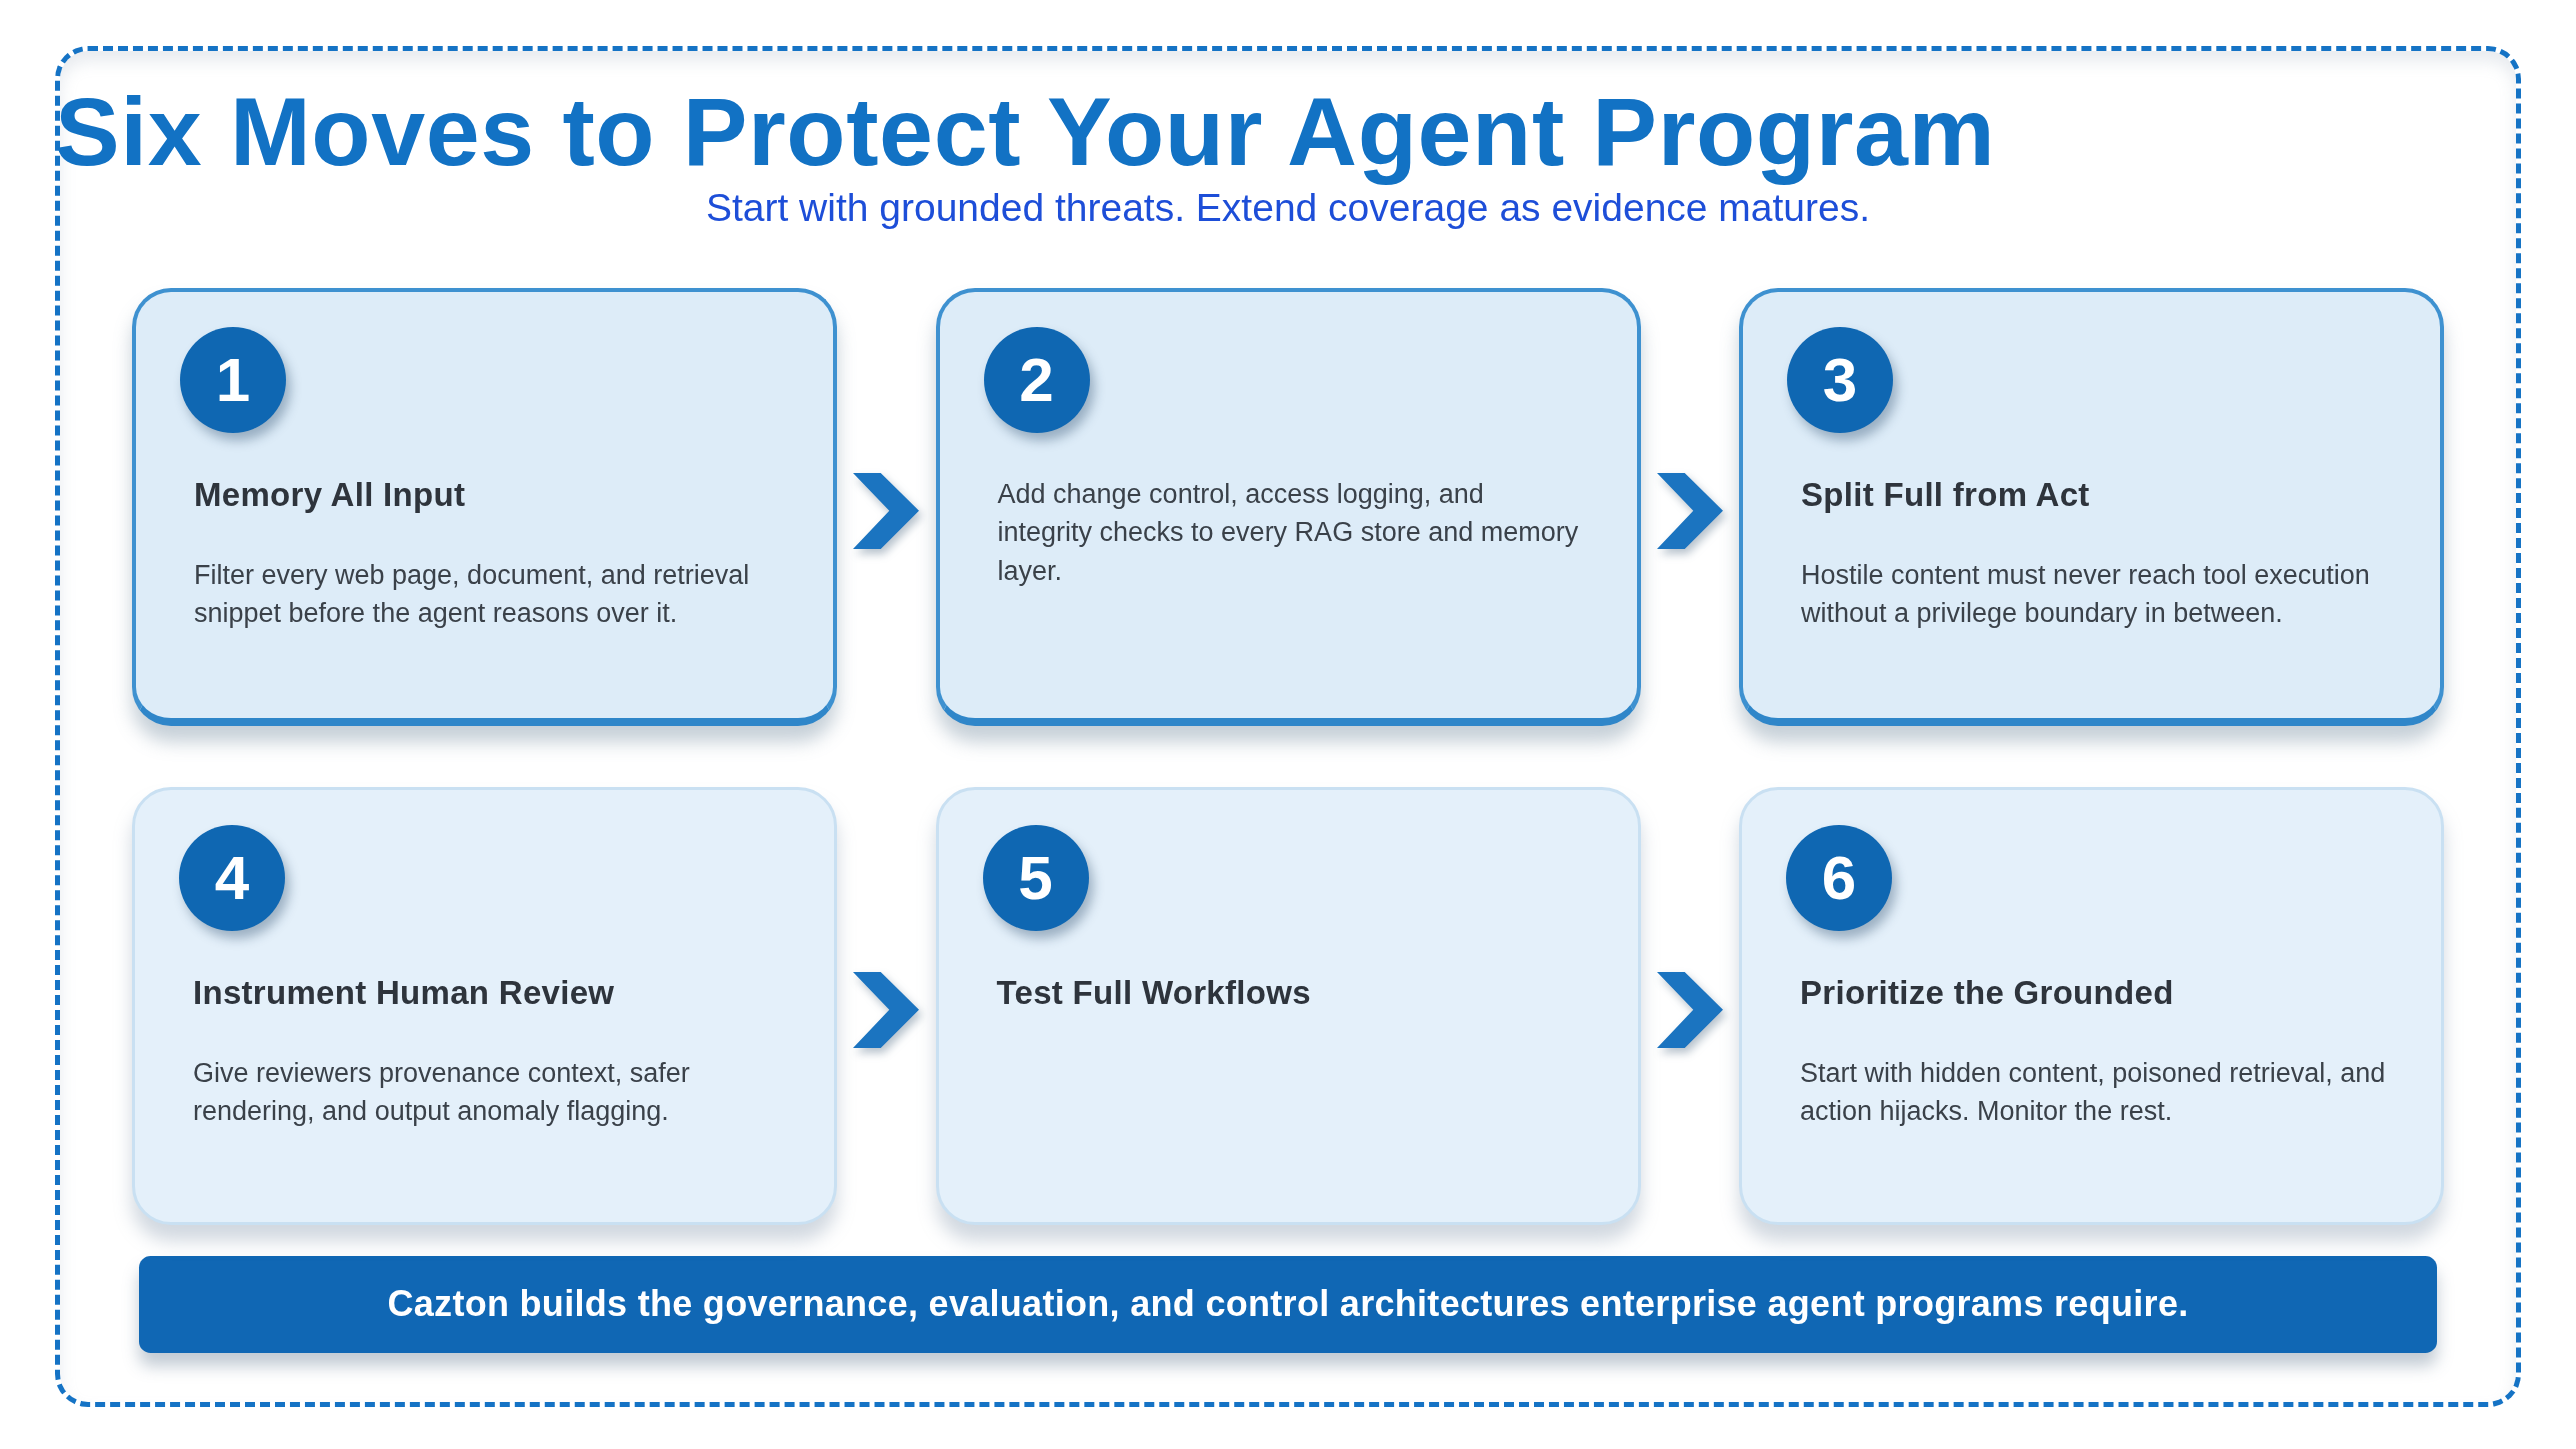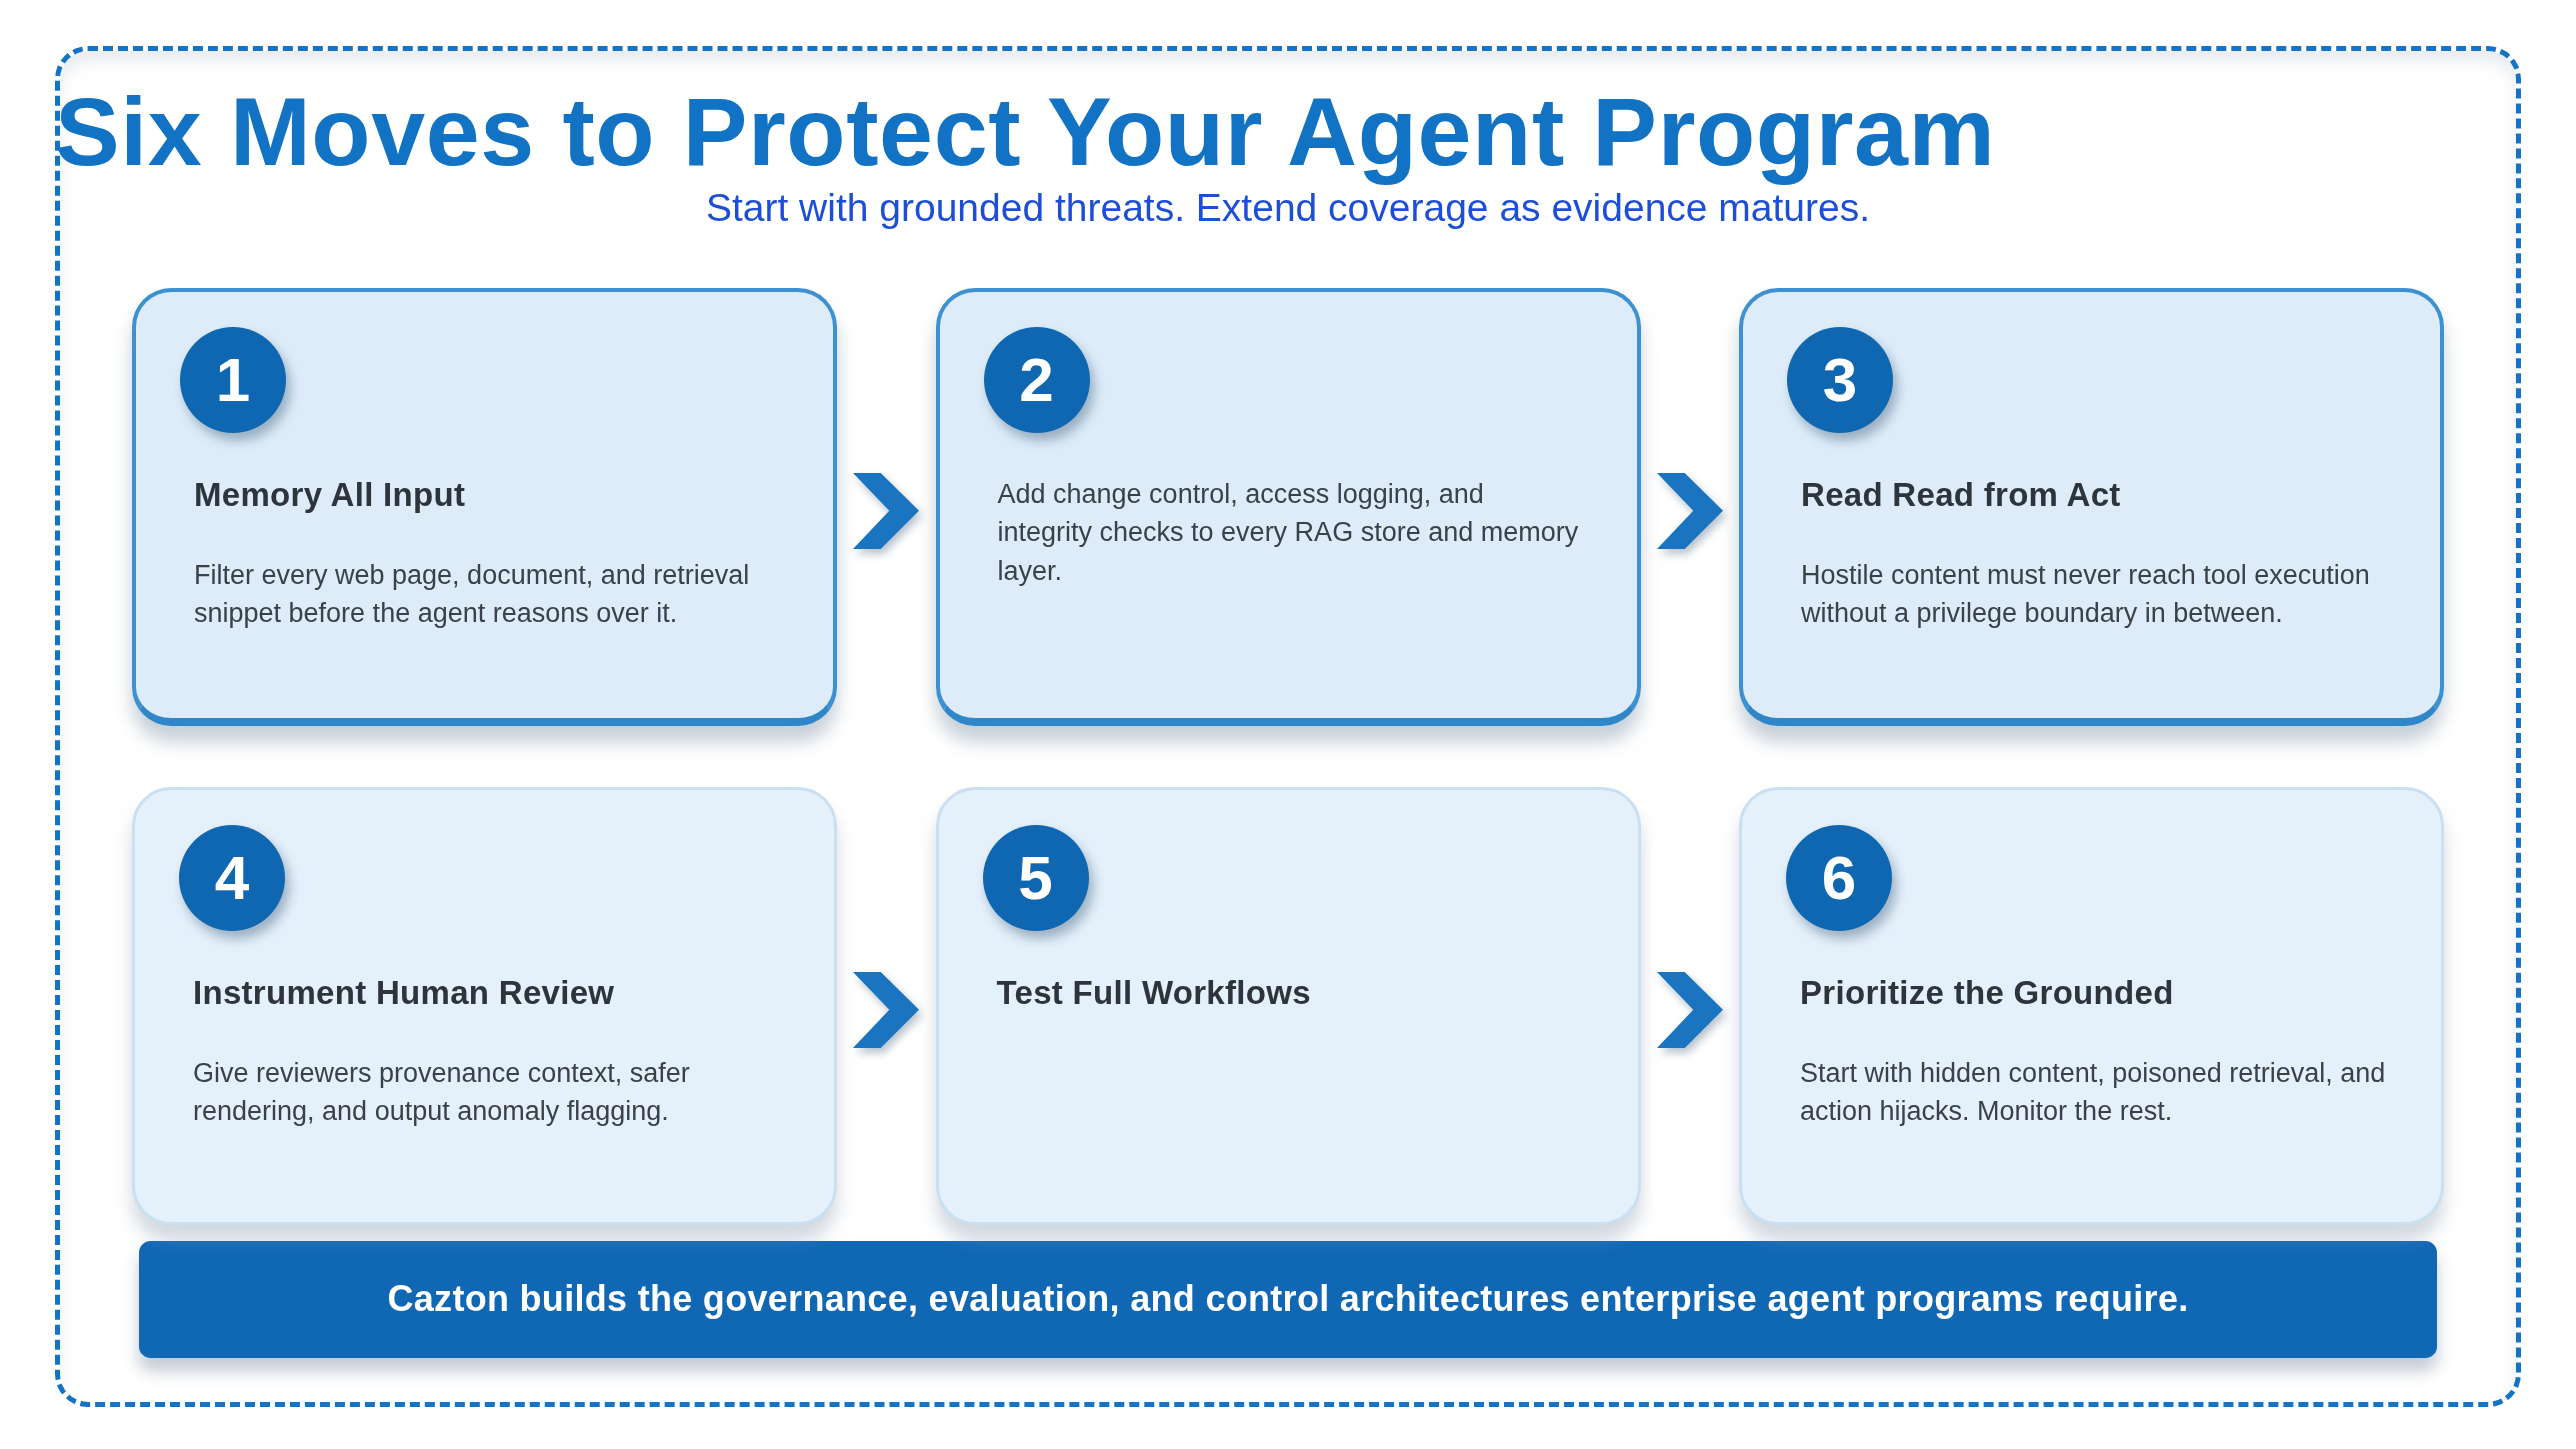--- a/index.html
+++ b/index.html
@@ -103,22 +103,22 @@
     width: 81px;
     display: flex;
     justify-content: center;
     align-items: flex-start;
   }
   .arrow-cell svg {
     margin-top: 185px;
     filter: drop-shadow(3.2px 5.8px 4.5px rgba(50,80,110,0.35));
   }
   .footer-banner {
-    margin: 16px 84px 0 84px;
-    height: 117px;
+    margin: 31px 84px 0 84px;
+    height: 97px;
     background: #1067b4;
     border-radius: 11.6px;
     display: flex;
     align-items: center;
     justify-content: center;
     box-shadow: 0 13px 15.5px rgba(120,140,160,0.45);
   }
   .footer-text {
     color: #ffffff;
     font-size: 36px;
@@ -173,21 +173,21 @@
         </div>
 
         <div class="arrow-cell">
           <svg width="66" height="76" viewBox="0 0 100 115">
             <polygon points="0,0 42,0 100,57 42,115 0,115 55,57" fill="#1b74c0"></polygon>
           </svg>
         </div>
 
         <div class="card style-top">
           <div class="badge">3</div>
-          <div class="card-title">Read Read from Act</div>
+          <div class="card-title">Split Full from Act</div>
           <div class="card-body">Hostile content must never reach tool execution without a privilege boundary in between.</div>
         </div>
       </div>
 
       <div class="row">
         <div class="card style-bottom">
           <div class="badge">4</div>
           <div class="card-title">Instrument Human Review</div>
           <div class="card-body">Give reviewers provenance context, safer rendering, and output anomaly flagging.</div>
         </div>

